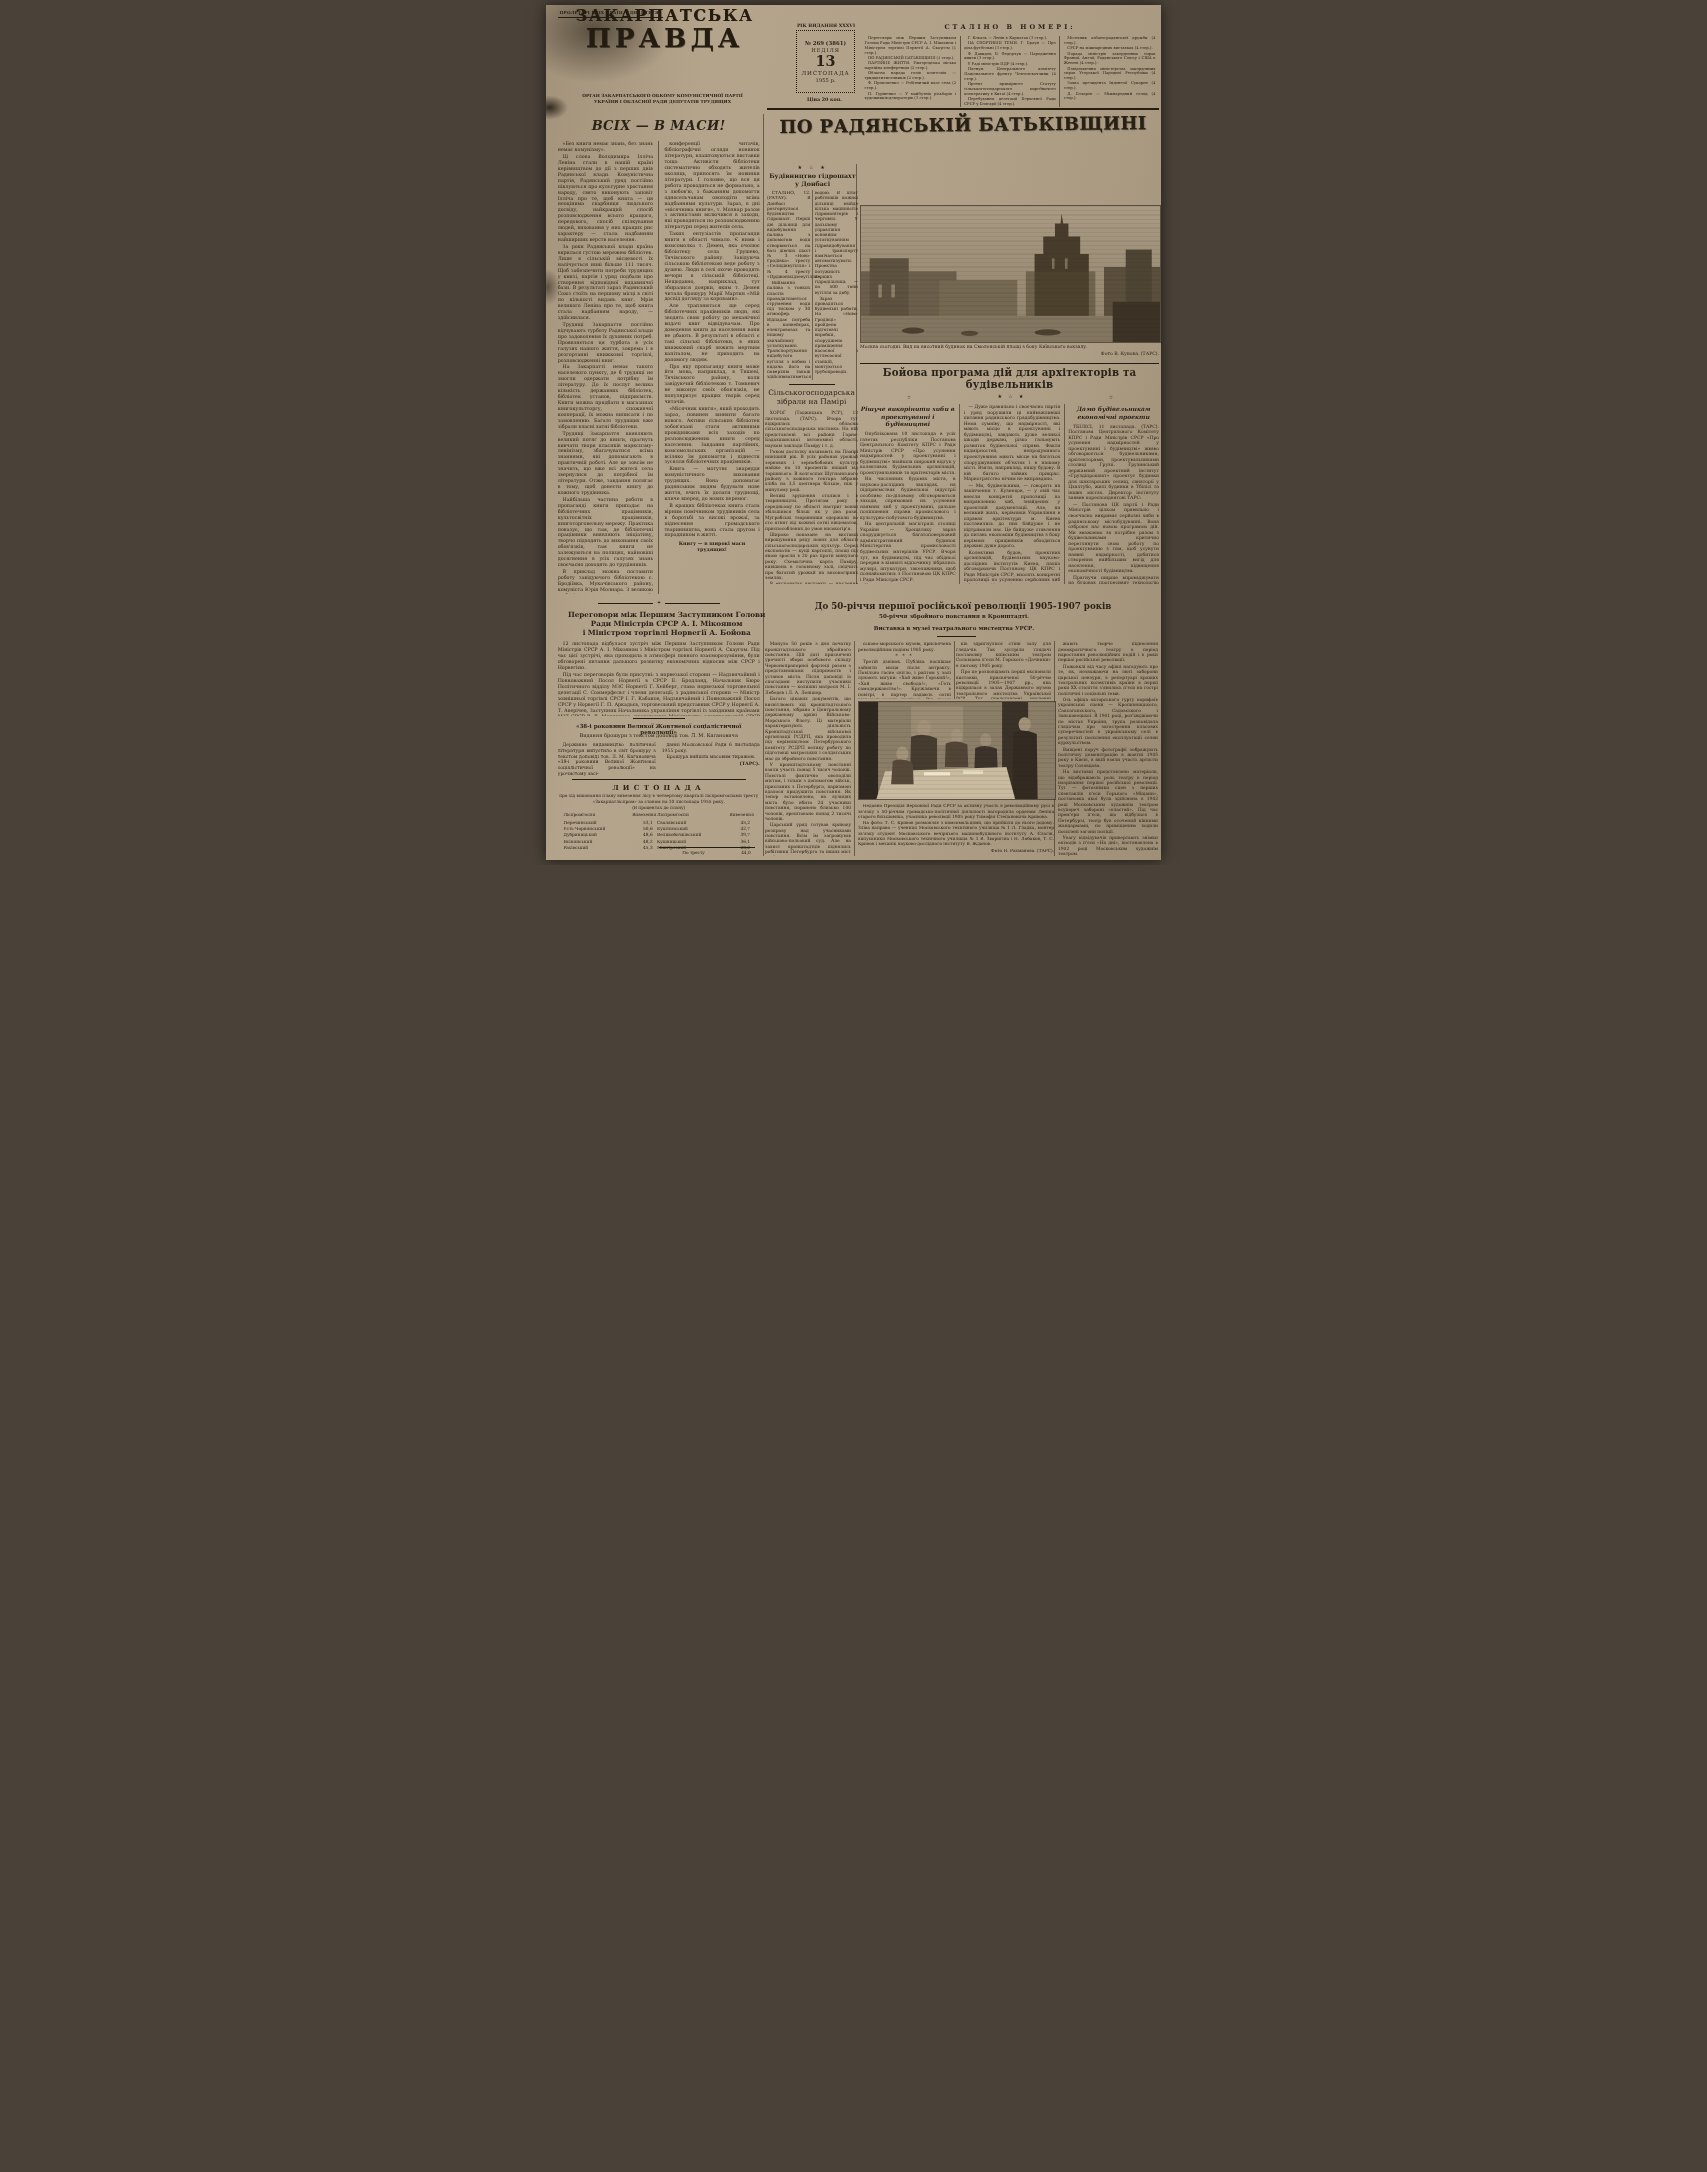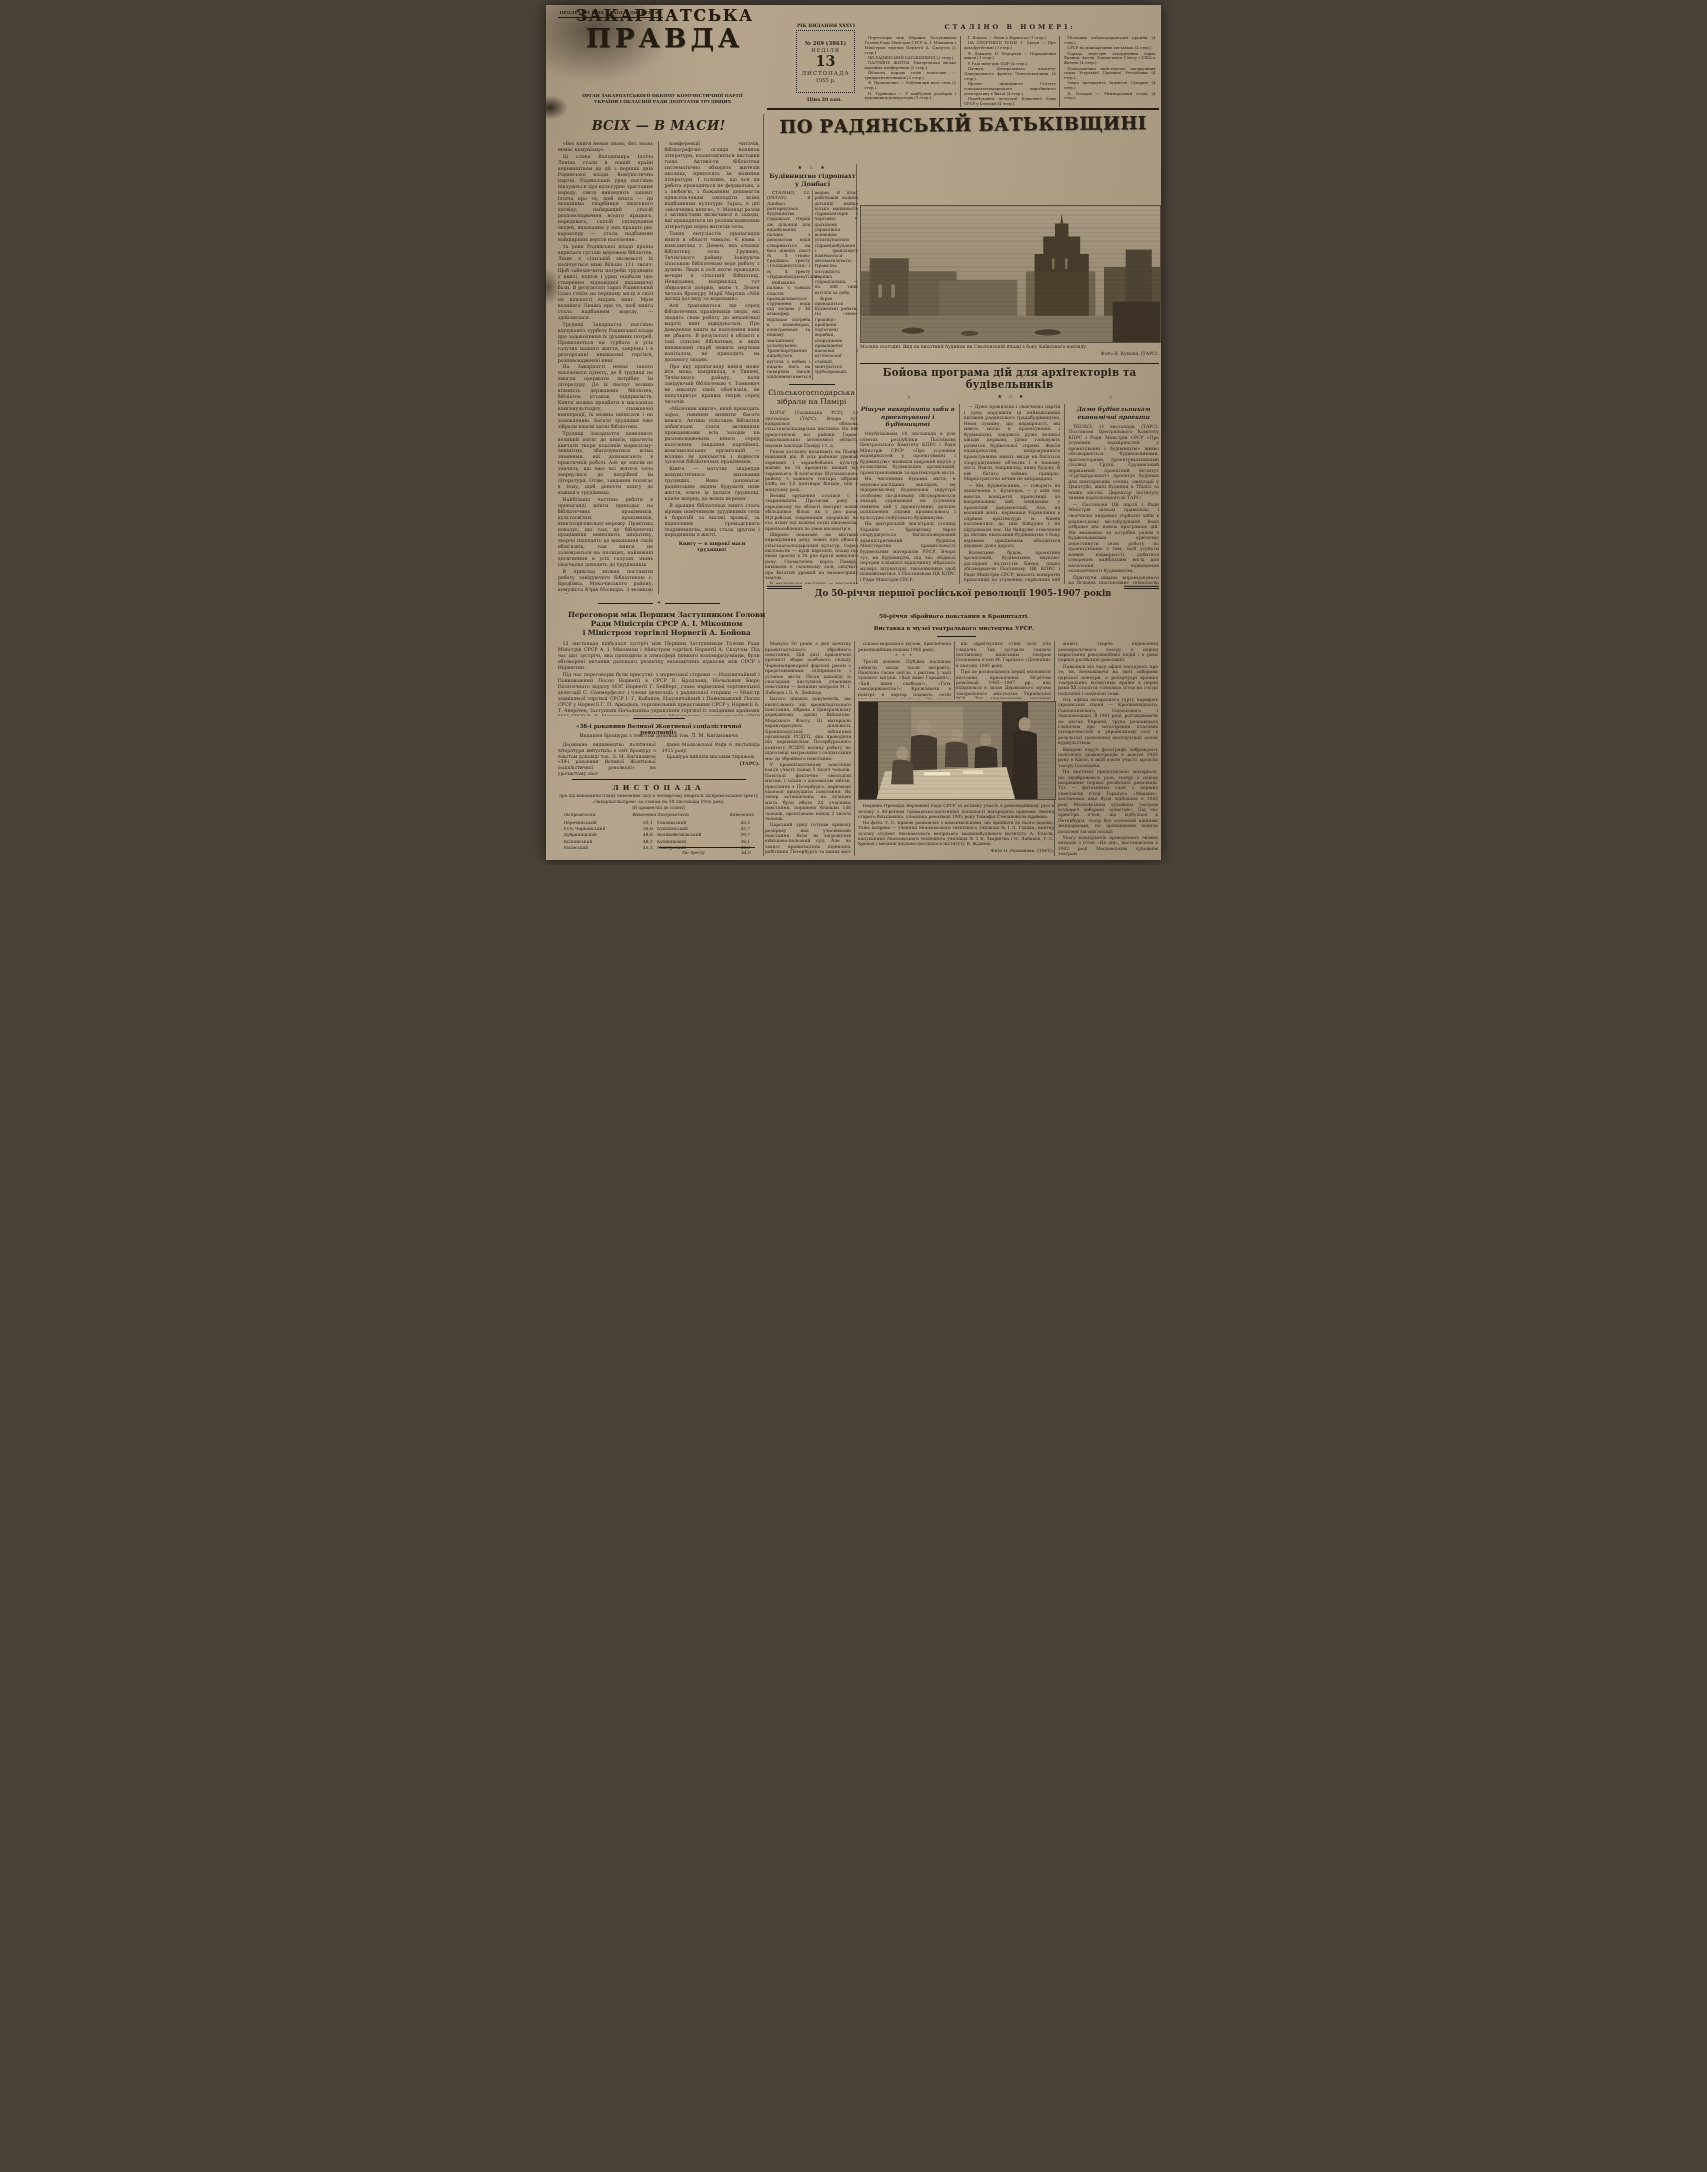--- a/index.html
+++ b/index.html
@@ -108,21 +108,21 @@
   .bstar-m{left:416px;top:388px;width:99px;text-align:center;font-size:5.2px;letter-spacing:2.2px;}
   .bstar-r{left:517px;top:390px;width:96px;text-align:center;font-size:4.8px;}
   .builders-cols{left:314px;top:399px;width:299px;height:180px;display:flex;overflow:hidden;
     font-size:4.5px;line-height:1.23;}
   .bcol{overflow:hidden;}
   .bcol-a{width:98px;padding-right:3.5px;}
   .bcol-b{width:99px;border-left:0.4px solid rgba(40,32,20,.55);padding:0 3.5px;}
   .bcol-c{width:93px;border-left:0.4px solid rgba(40,32,20,.55);padding-left:3.5px;}
   .bsub{font-style:italic;font-size:6px;text-align:center;line-height:1.25;margin:0.9px 0 3.5px 0;font-weight:bold;}
 
-  .banner{left:221px;top:583px;width:392px;display:flex;align-items:flex-start;gap:13px;}
+  .banner{left:221px;top:583px;width:392px;display:flex;align-items:center;gap:13px;flex-direction:column;}
   .banner .bline{flex:1;height:0.9px;background:#241d12;box-shadow:0 -2.2px 0 #241d12;}
   .banner .btext{font-size:8.7px;font-weight:bold;white-space:nowrap;}
   .rev-sub1{left:311px;top:608px;width:194px;text-align:center;font-size:5.6px;font-weight:bold;}
   .rev-sub2{left:311px;top:620px;width:194px;text-align:center;font-size:5.6px;font-weight:bold;}
   .small-rule-4{left:391px;top:631px;width:39px;height:0.9px;}
   .rev-c1{left:219px;top:636px;width:86px;height:215px;font-size:4.4px;line-height:1.23;overflow:hidden;}
   .rev-vr1{left:308px;top:636px;height:215px;}
   .rev-c2{left:312px;top:636px;width:93px;height:58px;font-size:4.4px;line-height:1.23;overflow:hidden;}
   .rev-vr2{left:408px;top:636px;height:58px;}
   .rev-c3{left:410px;top:636px;width:95px;height:58px;font-size:4.4px;line-height:1.23;overflow:hidden;}

